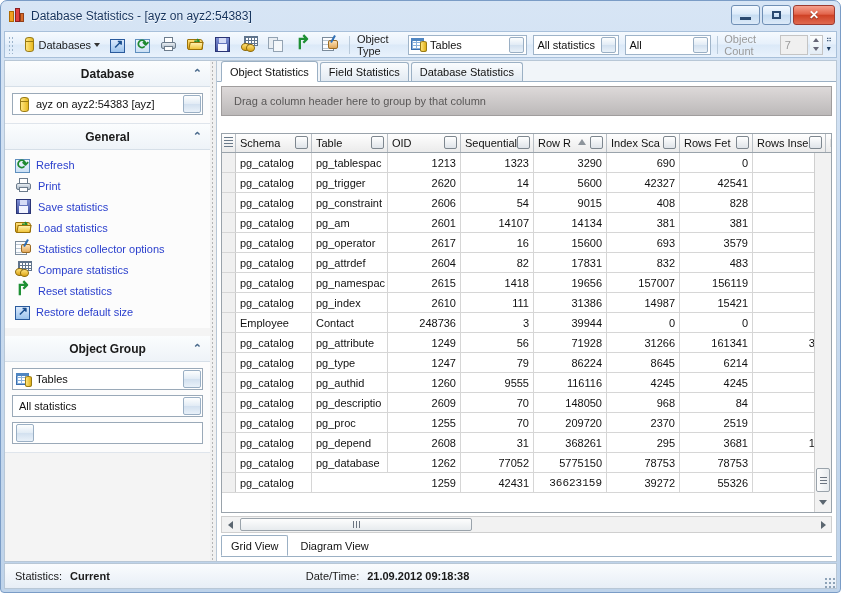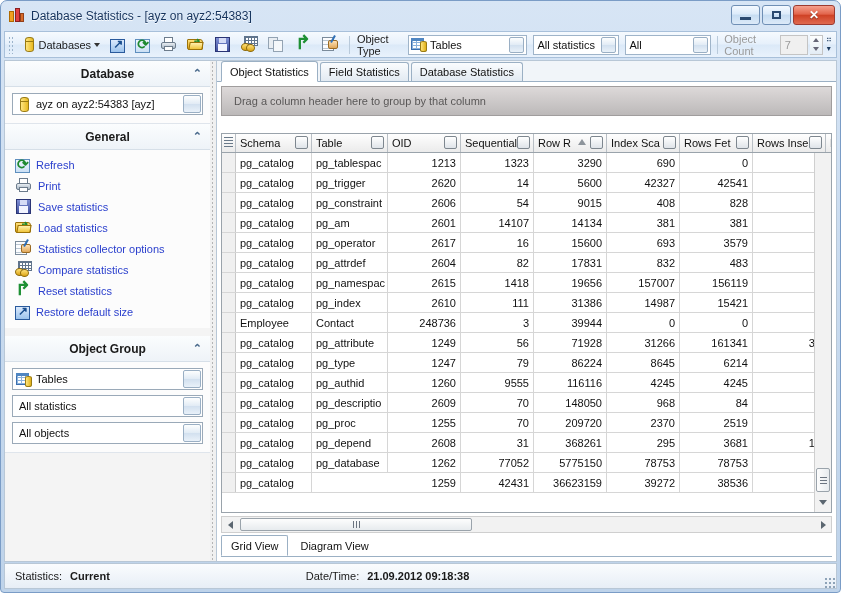--- a/index.html
+++ b/index.html
@@ -529,21 +529,20 @@
               <i class="dd-arrow"></i>
             </span>
         </div>
         <div class="combo">
           <span class="txt">All statistics</span>
           <span class="btn">
               <i class="dd-arrow"></i>
             </span>
         </div>
         <div class="combo" style="margin-bottom:0;">
-          <span class="txt">All objects</span>
           <span class="btn">
               <i class="dd-arrow"></i>
             </span>
         </div>
       </div>
     </div>
 
   </div>
 
   <div class="splitter"></div>
@@ -816,23 +815,23 @@
             <div class="cell num" style="width: 73px;">78753</div>
             <div class="cell num" style="width: 73px;">0</div>
             <div class="cell num" style="width: 40px;"></div>
           </div>
           <div class="row">
             <div class="cell ind"></div>
             <div class="cell" style="width: 76px;">pg_catalog</div>
             <div class="cell" style="width: 76px; margin-top: 36px;">pg_class</div>
             <div class="cell num" style="width: 73px;">1259</div>
             <div class="cell num" style="width: 73px;">42431</div>
-            <div class="cell num" style="width: 73px;">36623159</div>
+            <div class="cell num" style="width: 73px; font-family: Liberation Mono, monospace;">36623159</div>
             <div class="cell num" style="width: 73px;">39272</div>
-            <div class="cell num" style="width: 73px;">38536</div>
+            <div class="cell num" style="width: 73px;">55326</div>
             <div class="cell num" style="width: 73px;">5</div>
             <div class="cell num" style="width: 40px;"></div>
           </div>
         </div>
       <div class="vscroll">
         <div class="vthumb">
             <span class="lines"></span>
           </div>
         <div class="vbtn-dn">
             <span class="tri-dn"></span>

